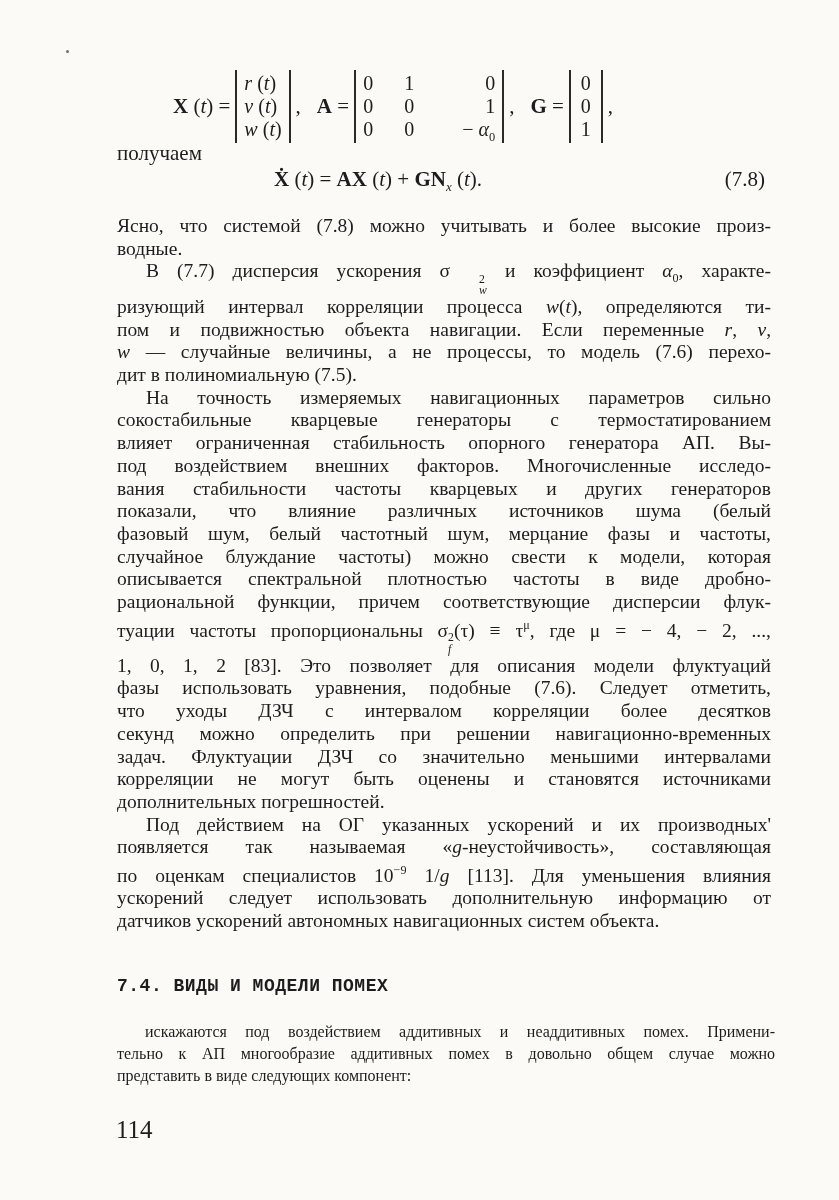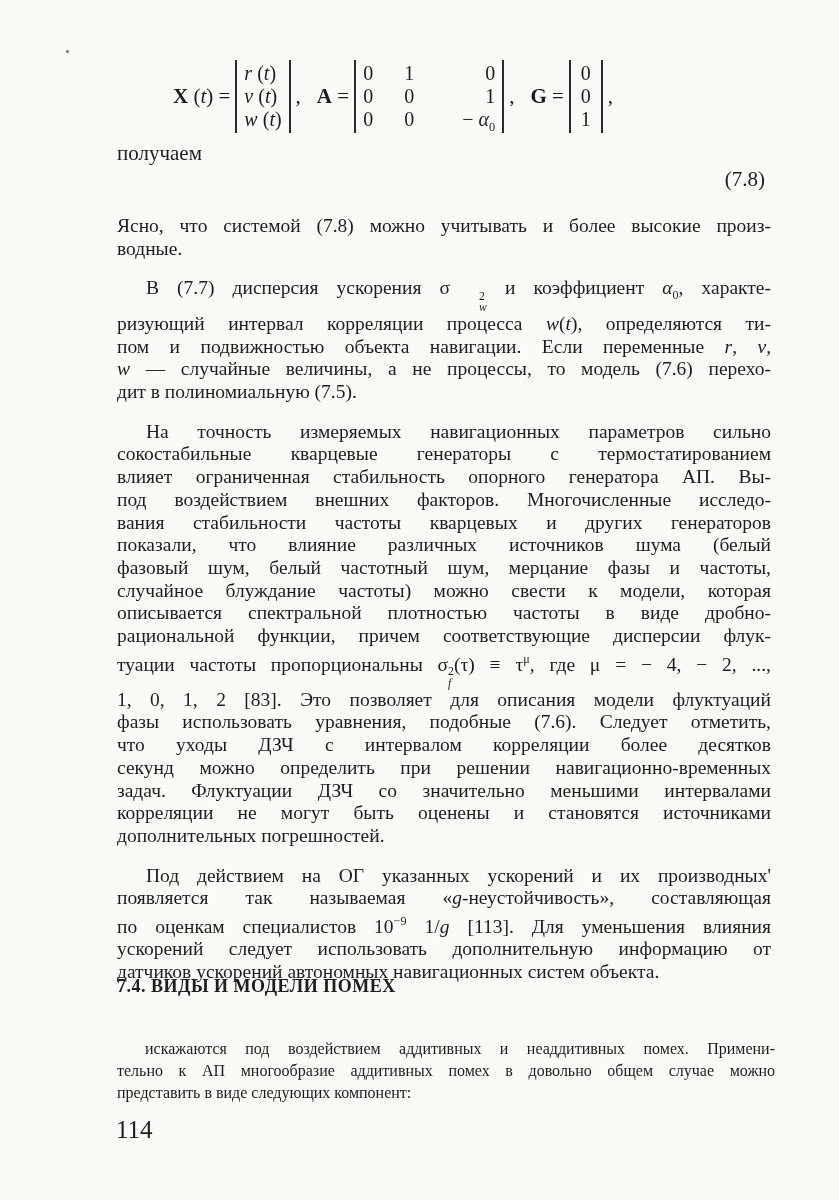--- a/index.html
+++ b/index.html
@@ -7,43 +7,43 @@
     position:relative;width:839px;height:1200px;margin:0 auto;
     background:var(--bg,#fbfaf6);color:var(--ink,#1d1d1d);
     font-family:"Liberation Serif",serif;overflow:hidden;
   }
   
   .speck{position:absolute;left:66px;top:50px;width:3px;height:3px;background:#707070;border-radius:50%;}
   
   .matrix-line{position:absolute;left:173px;top:60px;display:flex;align-items:center;font-size:21px;}
   .mt{white-space:pre;}
   .gap{margin-left:16px;}
-  .bars{border-left:2px solid #2a2a2a;border-right:2px solid #2a2a2a;padding:2px 7px;margin:0 5px;}
+  .bars{border-left:2px solid #2a2a2a;border-right:2px solid #2a2a2a;padding:2px 7px;margin:10px 5px;}
   .vrow,.mcell{height:23px;line-height:23px;font-size:20px;}
   .amat{display:grid;grid-template-columns:18px 44px 58px;column-gap:6px;}
   .c0{text-align:left}.c1{text-align:center}.c2{text-align:right}
   .gvec{text-align:center}
   .gvec .vrow{padding:0 3px;}
   
   .intro{position:absolute;left:117px;top:141px;font-size:21px;}
   
   .eqrow{position:absolute;left:117px;top:167px;width:660px;height:26px;font-size:21px;}
   .eq{position:absolute;left:157px;}
   .eqnum{position:absolute;right:12px;}
   
   .body{position:absolute;left:117px;top:215px;width:654px;font-size:19.5px;font-family:Liberation Serif, serif;}
   .line{line-height:22.7px;text-align:justify;text-align-last:justify;}
   .para .line:last-child{text-align-last:left;}
-  .para.indent .line:first-child{text-indent:29px;margin-top:17px;}
+  .para.indent .line:first-child{text-indent:29px;}
   sup,sub{font-size:0.62em;}
   .ss{display:inline-flex;flex-direction:column;vertical-align:-0.45em;font-size:0.6em;line-height:0.95;text-align:left;}
   
   .heading{
     position:absolute;left:117px;top:976px;
-    font-family:Liberation Serif, serif;font-weight:bold;
+    font-family:Liberation Mono, monospace;font-weight:bold;
     font-size:18px;letter-spacing:0.5px;
   }
   
   .small{position:absolute;left:117px;top:1021px;width:658px;font-size:16px;}
   .small .line{line-height:21.8px;}
   .small.indent .line:first-child{text-indent:28px;}
   
   .pagenum{position:absolute;left:116px;top:1116px;font-size:25px;}
 </style>
 </head>
@@ -79,20 +79,21 @@
         <div class="vrow">0</div>
         <div class="vrow">0</div>
         <div class="vrow">1</div>
       </span>
     <span class="mt">,</span>
   </div>
 
   <div class="intro">получаем</div>
 
   <div class="eqrow">
+    <span class="eq"><b>Ẋ</b> (<i>t</i>) = <b>AX</b> (<i>t</i>) + <b>GN</b><sub><i>x</i></sub> (<i>t</i>).</span>
     <span class="eqnum">(7.8)</span>
   </div>
 
   <div class="body">
     <div class="para">
         <div class="line">Ясно, что системой (7.8) можно учитывать и более высокие произ-</div>
         <div class="line">водные.</div>
       </div>
     <div class="para indent">
         <div class="line">В (7.7) дисперсия ускорения σ<span class="ss">

